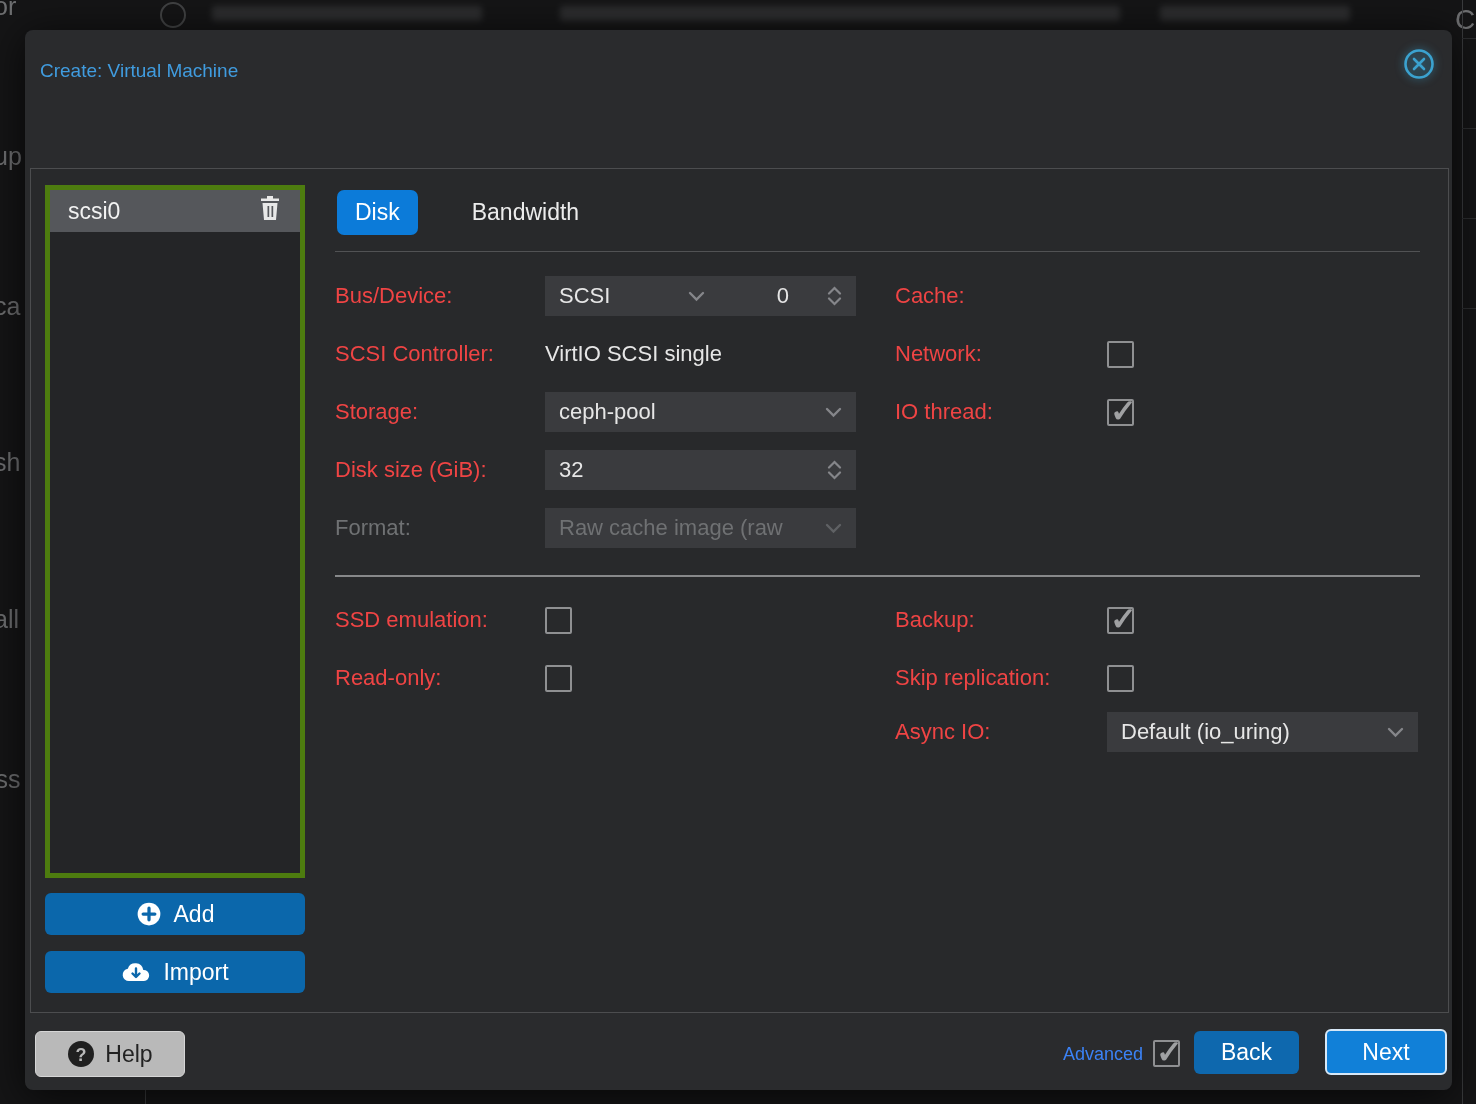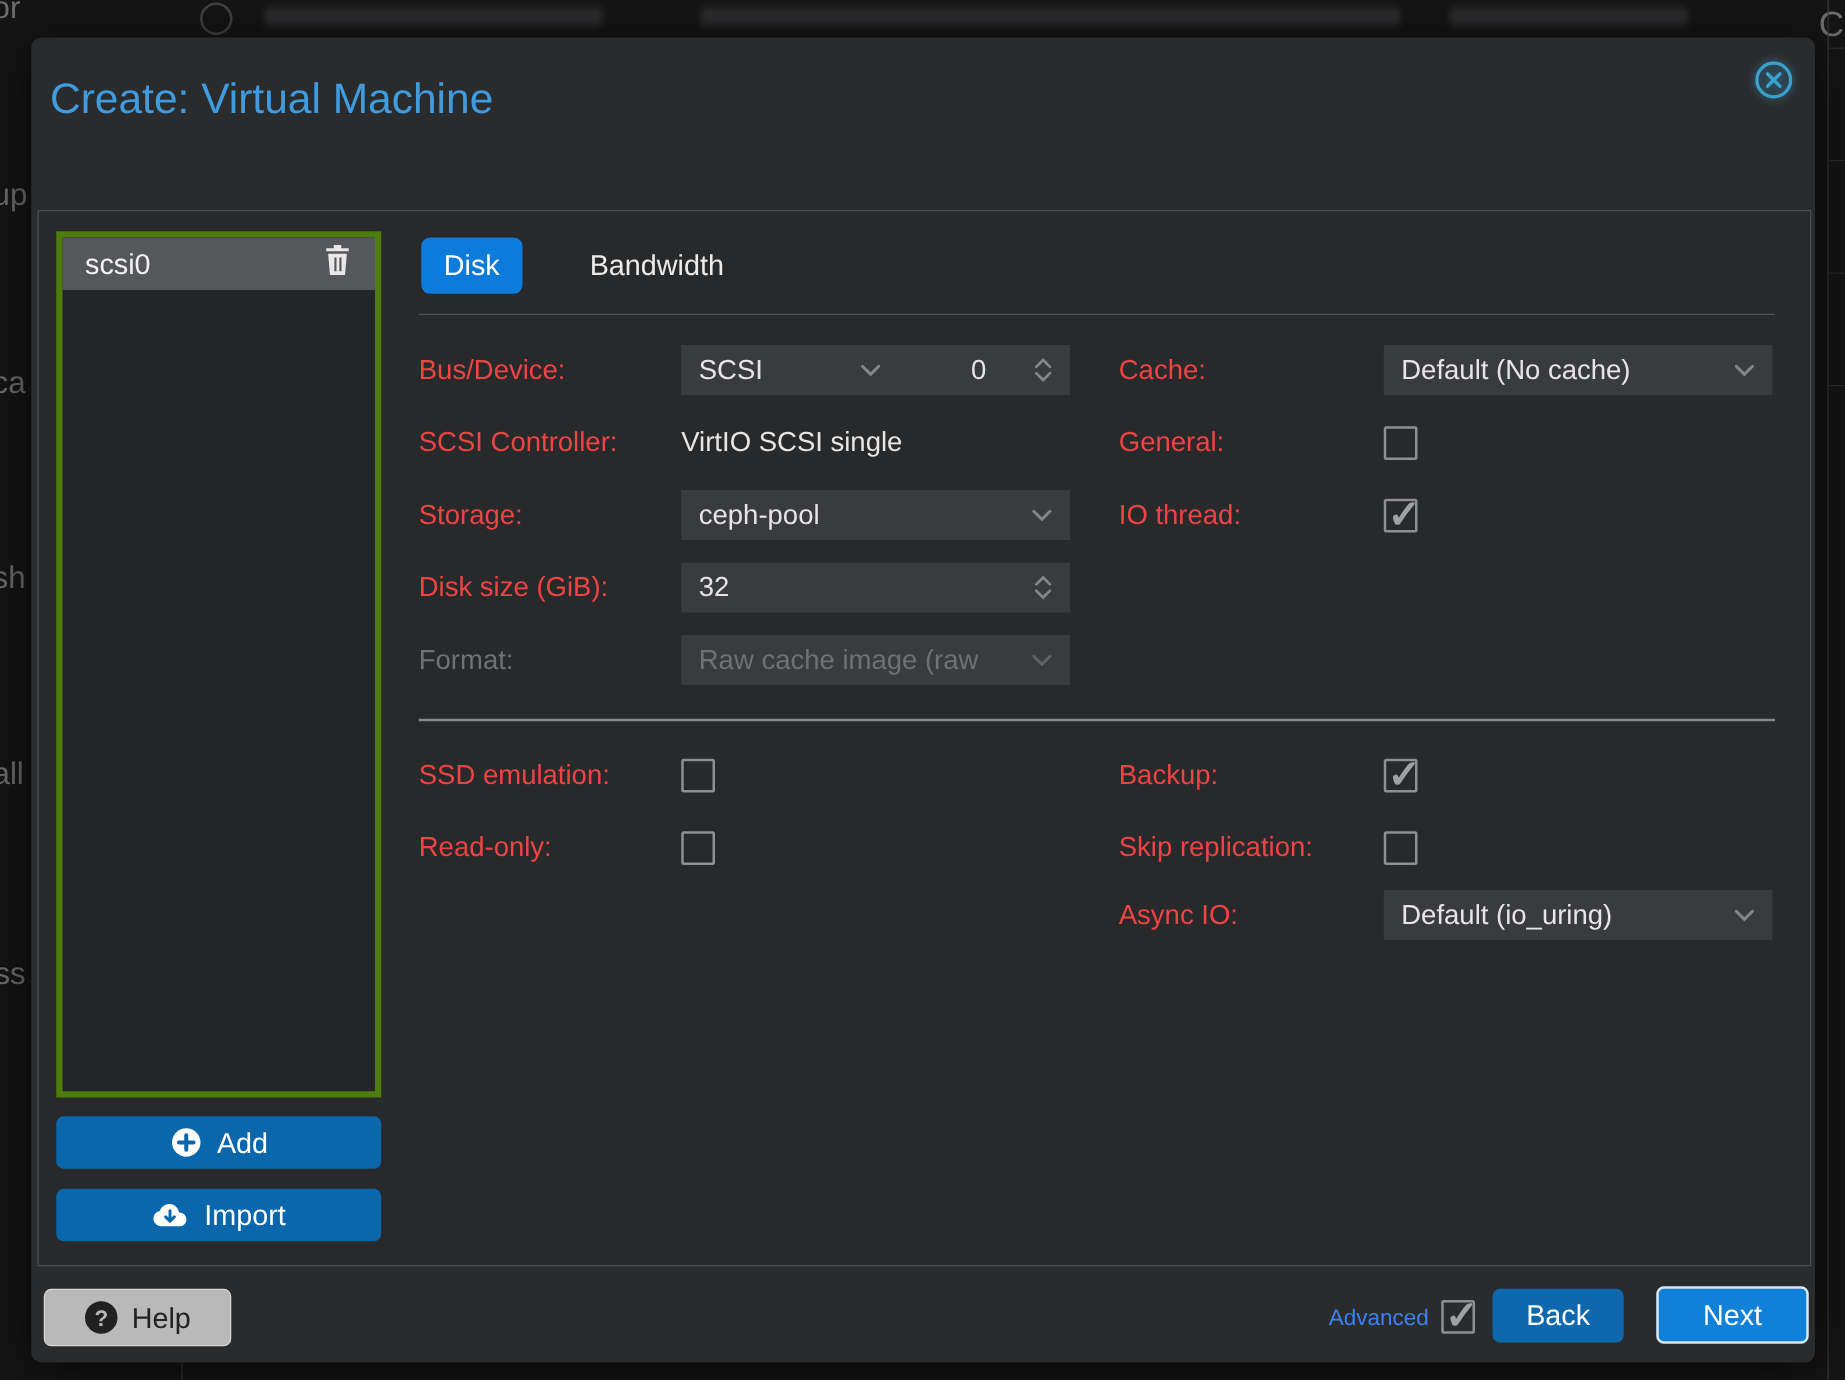--- a/index.html
+++ b/index.html
@@ -14,21 +14,21 @@
   .bg-circle { position:absolute; width:26px; height:26px; border:2px solid #5f6063;
     border-radius:50%; opacity:.6; }
   .bg-vline { position:absolute; width:1px; background:#3a3b3d; }
   .bg-hline { position:absolute; height:1px; background:#2c2d2f; }
 
   
   .modal { position:absolute; left:25px; top:30px; width:1427px; height:1060px;
     background:#2a2b2d; border-radius:8px; box-shadow:0 6px 40px rgba(0,0,0,.7); }
 
   .dlg-title { position:absolute; left:15px; top:30px; color:#409cdf;
-    font-size:34px; }
+    font-size:19px; }
   .close-btn { position:absolute; right:16px; top:17px; width:34px; height:34px;
     cursor:pointer; filter:drop-shadow(0 0 4px rgba(60,170,215,.7)); }
 
   
   .tabbar { position:absolute; left:35px; top:72px; display:flex; gap:18px;
     align-items:center; }
   .tab { font-size:23px; color:#ececec; padding:10px 16px; border-radius:6px; }
   .tab.active { background:#0c7bd9; color:#fff; }
   .tab.disabled { color:#737578; }
 
@@ -214,29 +214,22 @@
   <div class="flabel dis" style="left:310px; top:478px">Format:</div>
   <div class="field dis" style="left:520px; top:478px">
     <span>Raw cache image (raw</span>
     <span class="grow"></span>
     <svg class="chev" width="17" height="11" viewBox="0 0 17 11">
       <path d="M2 2l6.5 6.5L15 2" fill="none" stroke="#5f6164" stroke-width="2.4" stroke-linecap="round"></path>
     </svg>
   </div>
 
   <div class="flabel" style="left:870px; top:246px">Cache:</div>
-  <div class="field" style="left:1082px; top:246px">
-    <span>Default (No cache)</span>
-    <span class="grow"></span>
-    <svg class="chev" width="17" height="11" viewBox="0 0 17 11">
-      <path d="M2 2l6.5 6.5L15 2" fill="none" stroke="#85868a" stroke-width="2.4" stroke-linecap="round"></path>
-    </svg>
-  </div>
-
-  <div class="flabel" style="left:870px; top:304px">General:</div>
+
+  <div class="flabel" style="left:870px; top:304px">Network:</div>
   <div class="cb" style="left:1082px; top:311px"></div>
 
   <div class="flabel" style="left:870px; top:362px">IO thread:</div>
   <div class="cb checked" style="left:1082px; top:369px">
       <span class="mark">✓</span>
     </div>
 
   <div class="mid-rule"></div>
 
   <div class="flabel" style="left:310px; top:570px">SSD emulation:</div>

